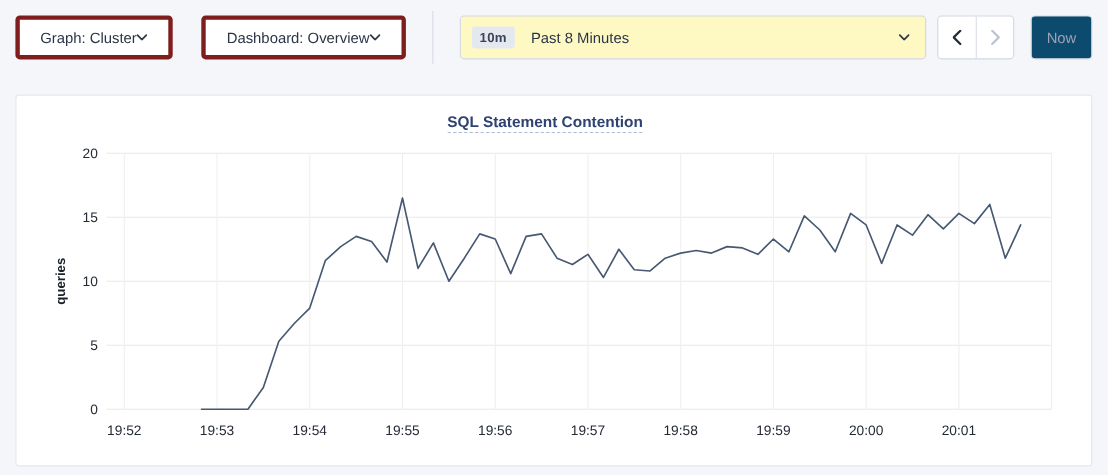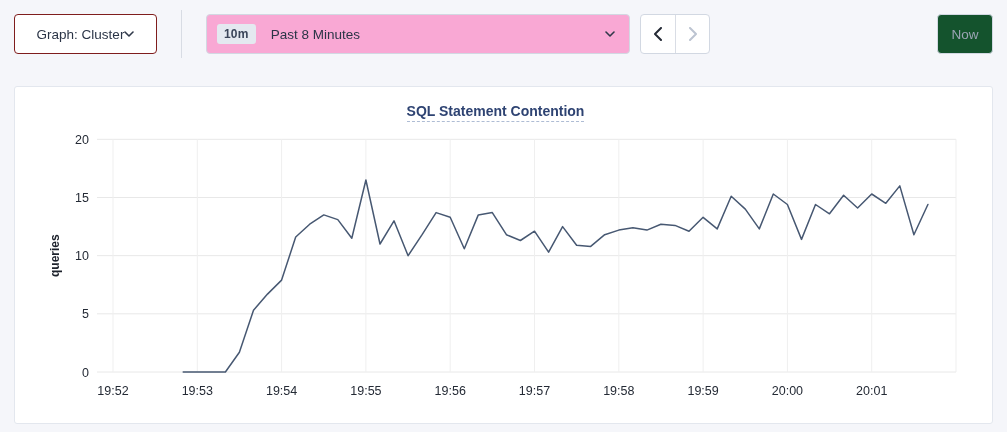--- a/index.html
+++ b/index.html
@@ -9,49 +9,49 @@
     font-family:"Liberation Sans", sans-serif;
     position:relative;
   }
 
   
   .toolbar {
     position:absolute; left:14px; top:14px; right:14px; height:40px;
     display:flex; align-items:center;
   }
   .dd-btn {
-    height:40px; background:#ffffff; border:1px solid #7f1d1d; border-radius:4px;
+    height:40px; background:#ffffff; border:4px solid #7f1d1d; border-radius:4px;
     display:flex; align-items:center; justify-content:center; gap:0;
     font-size:13.5px; font-weight:500; color:#2b3547; cursor:pointer;
   }
   .graph-dd { width:143px; }
   .dash-dd { width:186px; margin-left:26px; }
   .vdivider {
     width:1px; height:48px; background:#d8dce4; margin:0 24px; align-self:center; flex:none;
   }
   .time-dd {
-    width:424px; height:40px; background:#f9a8d4; border:1px solid #d2d8e2; border-radius:4px;
+    width:424px; height:40px; background:#fef9c3; border:1px solid #d2d8e2; border-radius:4px;
     display:flex; align-items:center; padding:0 14px 0 10px; cursor:pointer;
   }
   .time-badge {
     background:#e4e9f0; color:#3a4559; border-radius:3px;
     font-size:12px; font-weight:700; padding:3px 7px; letter-spacing:.2px;
   }
   .time-label { margin-left:15px; font-size:13.5px; color:#2b3547; font-weight:500; }
   .time-dd .chev { margin-left:auto; }
 
   .arrow-group {
     margin-left:10px; height:40px; display:flex; background:#ffffff;
     border:1px solid #d2d8e2; border-radius:4px; overflow:hidden; flex:none;
   }
   .arrow-btn { width:34px; height:100%; display:flex; align-items:center; justify-content:center; cursor:pointer; background:transparent; border:none; }
   .arrow-btn + .arrow-btn { border-left:1px solid #d9dde5; }
 
   .now-btn {
-    margin-left:auto; width:56px; height:40px; background:#14532d;
+    margin-left:auto; width:56px; height:40px; background:#0c4a6e;
     border:1px solid #d2d8e2; border-radius:4px;
     display:flex; align-items:center; justify-content:center;
     font-size:13.5px; font-weight:500; color:#9ba4b4; cursor:default;
   }
 
   
   .card {
     position:absolute; left:14px; top:86px; width:979px; height:338px;
     background:#ffffff; border:1px solid #e3e7ee; border-radius:3px;
     overflow:hidden;
@@ -68,20 +68,26 @@
 
 <div class="toolbar">
 
   <div class="dd-btn graph-dd">
     <span>Graph: Cluster</span>
     <svg class="chev" width="10" height="6" viewBox="0 0 10 6">
       <path d="M1 1 L5 5 L9 1" stroke="#30394a" stroke-width="1.6" fill="none" stroke-linecap="round" stroke-linejoin="round"></path>
     </svg>
   </div>
 
+  <div class="dd-btn dash-dd">
+    <span>Dashboard: Overview</span>
+    <svg class="chev" width="10" height="6" viewBox="0 0 10 6">
+      <path d="M1 1 L5 5 L9 1" stroke="#30394a" stroke-width="1.6" fill="none" stroke-linecap="round" stroke-linejoin="round"></path>
+    </svg>
+  </div>
 
   <div class="vdivider"></div>
 
   <div class="time-dd">
     <span class="time-badge">10m</span>
     <span class="time-label">Past 8 Minutes</span>
     <svg class="chev" width="10" height="6" viewBox="0 0 10 6">
       <path d="M1 1 L5 5 L9 1" stroke="#30394a" stroke-width="1.6" fill="none" stroke-linecap="round" stroke-linejoin="round"></path>
     </svg>
   </div>

